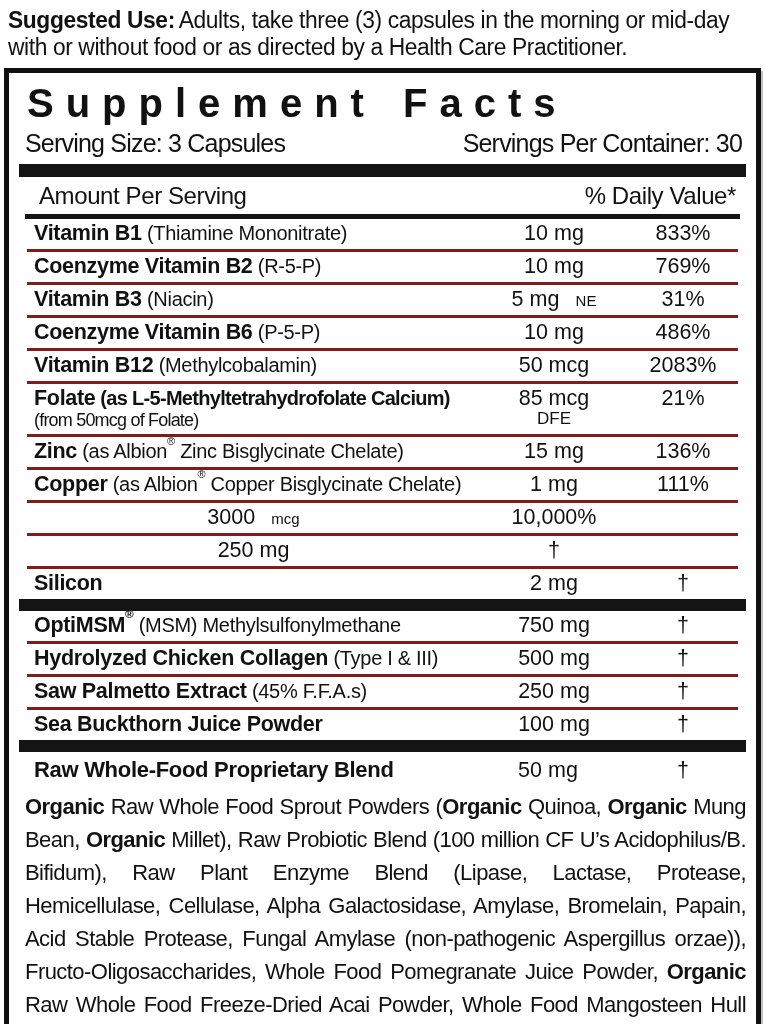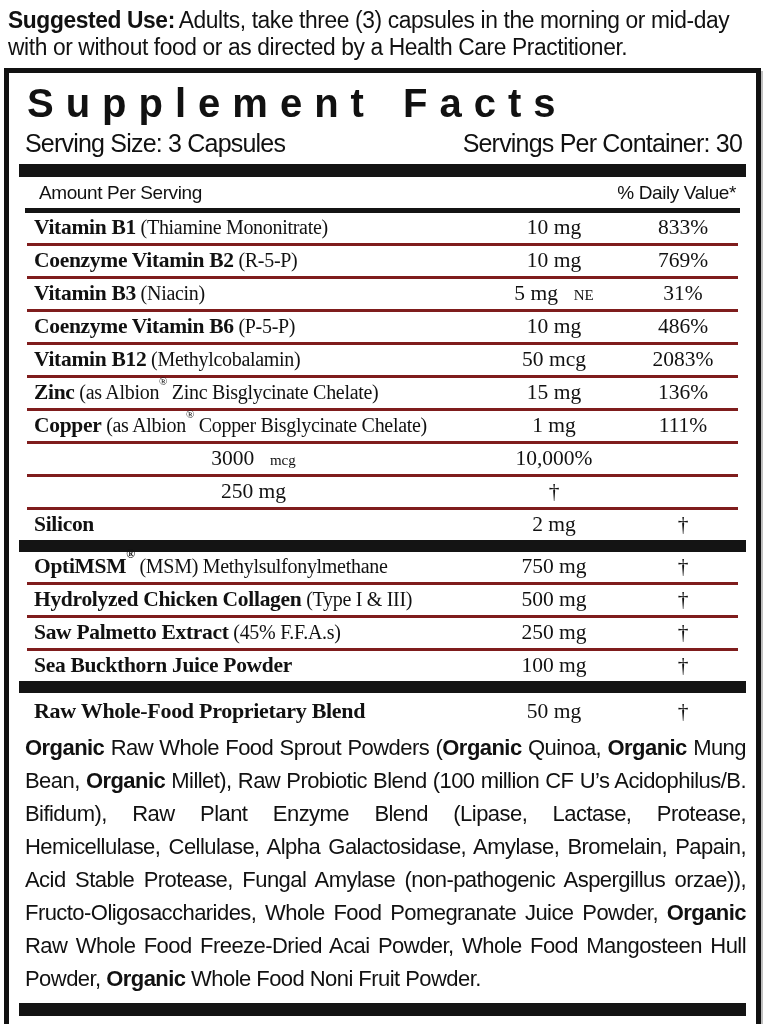--- a/index.html
+++ b/index.html
@@ -14,39 +14,39 @@
 
   
   .panel{box-sizing:border-box;margin:6px 4px 0 4px;border:5px solid #111;background:#fff;
          padding:4px 6px 8px 6px;box-shadow:2px 3px 0 rgba(0,0,0,0.25);}
   .title{font-weight:bold;font-size:40px;letter-spacing:12px;word-spacing:4px;white-space:nowrap;
          margin:4px 0 2px 12px;transform:scaleX(1.0);}
   .servrow{display:flex;justify-content:space-between;font-size:25px;letter-spacing:-0.8px;
            margin:3px 8px 6px 10px;}
   .bar{background:#141414;height:13px;margin:0 4px;}
   .bar.sect{height:12px;}
-  .colhead{display:flex;justify-content:space-between;font-size:19px;letter-spacing:-0.4px;
+  .colhead{display:flex;justify-content:space-between;font-size:24px;letter-spacing:-0.4px;
            margin:5px 12px 4px 12px;padding:0 2px 0 12px;}
   .rule5{background:#141414;height:5px;margin:0 10px;}
 
   
-  .rows{margin:0 12px;font-family:Liberation Serif, serif;}
+  .rows{margin:0 12px;}
   .row{display:grid;grid-template-columns:1fr 148px 110px;align-items:baseline;
        border-top:3px solid #7f1d1d;padding:2px 0 3px 0;}
   .row.first{border-top:none;}
   .cell-name{padding-left:7px;font-size:20px;letter-spacing:-0.3px;line-height:1.15;}
   .cell-name .nm{font-weight:bold;font-size:21.5px;}
   .cell-name .desc{font-size:20px;}
   .cell-name .desc.b{letter-spacing:-0.7px;}
   .cell-name .sub{display:block;font-size:18px;letter-spacing:-0.8px;line-height:1.15;font-weight:normal;}
   .cell-amt{text-align:center;font-size:21.5px;line-height:1.1;}
   .cell-amt .sm{font-size:15px;margin-left:12px;}
   .cell-amt .amt-sub{display:block;font-size:17px;line-height:1.1;}
   .cell-dv{text-align:center;font-size:21.5px;}
-  .row.blend-head{padding:5px 0 4px 0;}
+  .row.blend-head{padding:5px 0 4px 0;gap:6px;}
   .row.blend-head .nm{font-size:22px;letter-spacing:-0.3px;}
 
   .blend-desc{margin:3px 4px 8px 10px;font-size:22px;line-height:1.5;letter-spacing:-0.55px;
               text-align:justify;}
 </style>
 </head>
 <body>
 
 <div class="suggested">
   <span class="lbl">Suggested Use:</span><span>Adults, take three (3) capsules in the morning or mid-day with or without food or as directed by a Health Care Practitioner.</span>
@@ -86,20 +86,25 @@
       </div>
       <div class="row">
         <div class="cell-name"><span class="nm">Coenzyme Vitamin B6</span><span class="desc"> (P-5-P)</span></div>
         <div class="cell-amt">10 mg</div>
         <div class="cell-dv">486%</div>
       </div>
       <div class="row">
         <div class="cell-name"><span class="nm">Vitamin B12</span><span class="desc"> (Methylcobalamin)</span></div>
         <div class="cell-amt">50 mcg</div>
         <div class="cell-dv">2083%</div>
+      </div>
+      <div class="row">
+        <div class="cell-name"><span class="nm">Folate</span><span class="desc b"> (as L-5-Methyltetrahydrofolate Calcium)</span><span class="sub">(from 50mcg of Folate)</span></div>
+        <div class="cell-amt">85 mcg<span class="amt-sub">DFE</span></div>
+        <div class="cell-dv">21%</div>
       </div>
       <div class="row">
         <div class="cell-name"><span class="nm">Zinc</span><span class="desc"> (as Albion<sup class="reg">®</sup> Zinc Bisglycinate Chelate)</span></div>
         <div class="cell-amt">15 mg</div>
         <div class="cell-dv">136%</div>
       </div>
       <div class="row">
         <div class="cell-name"><span class="nm">Copper</span><span class="desc"> (as Albion<sup class="reg">®</sup> Copper Bisglycinate Chelate)</span></div>
         <div class="cell-amt">1 mg</div>
         <div class="cell-dv">111%</div>

